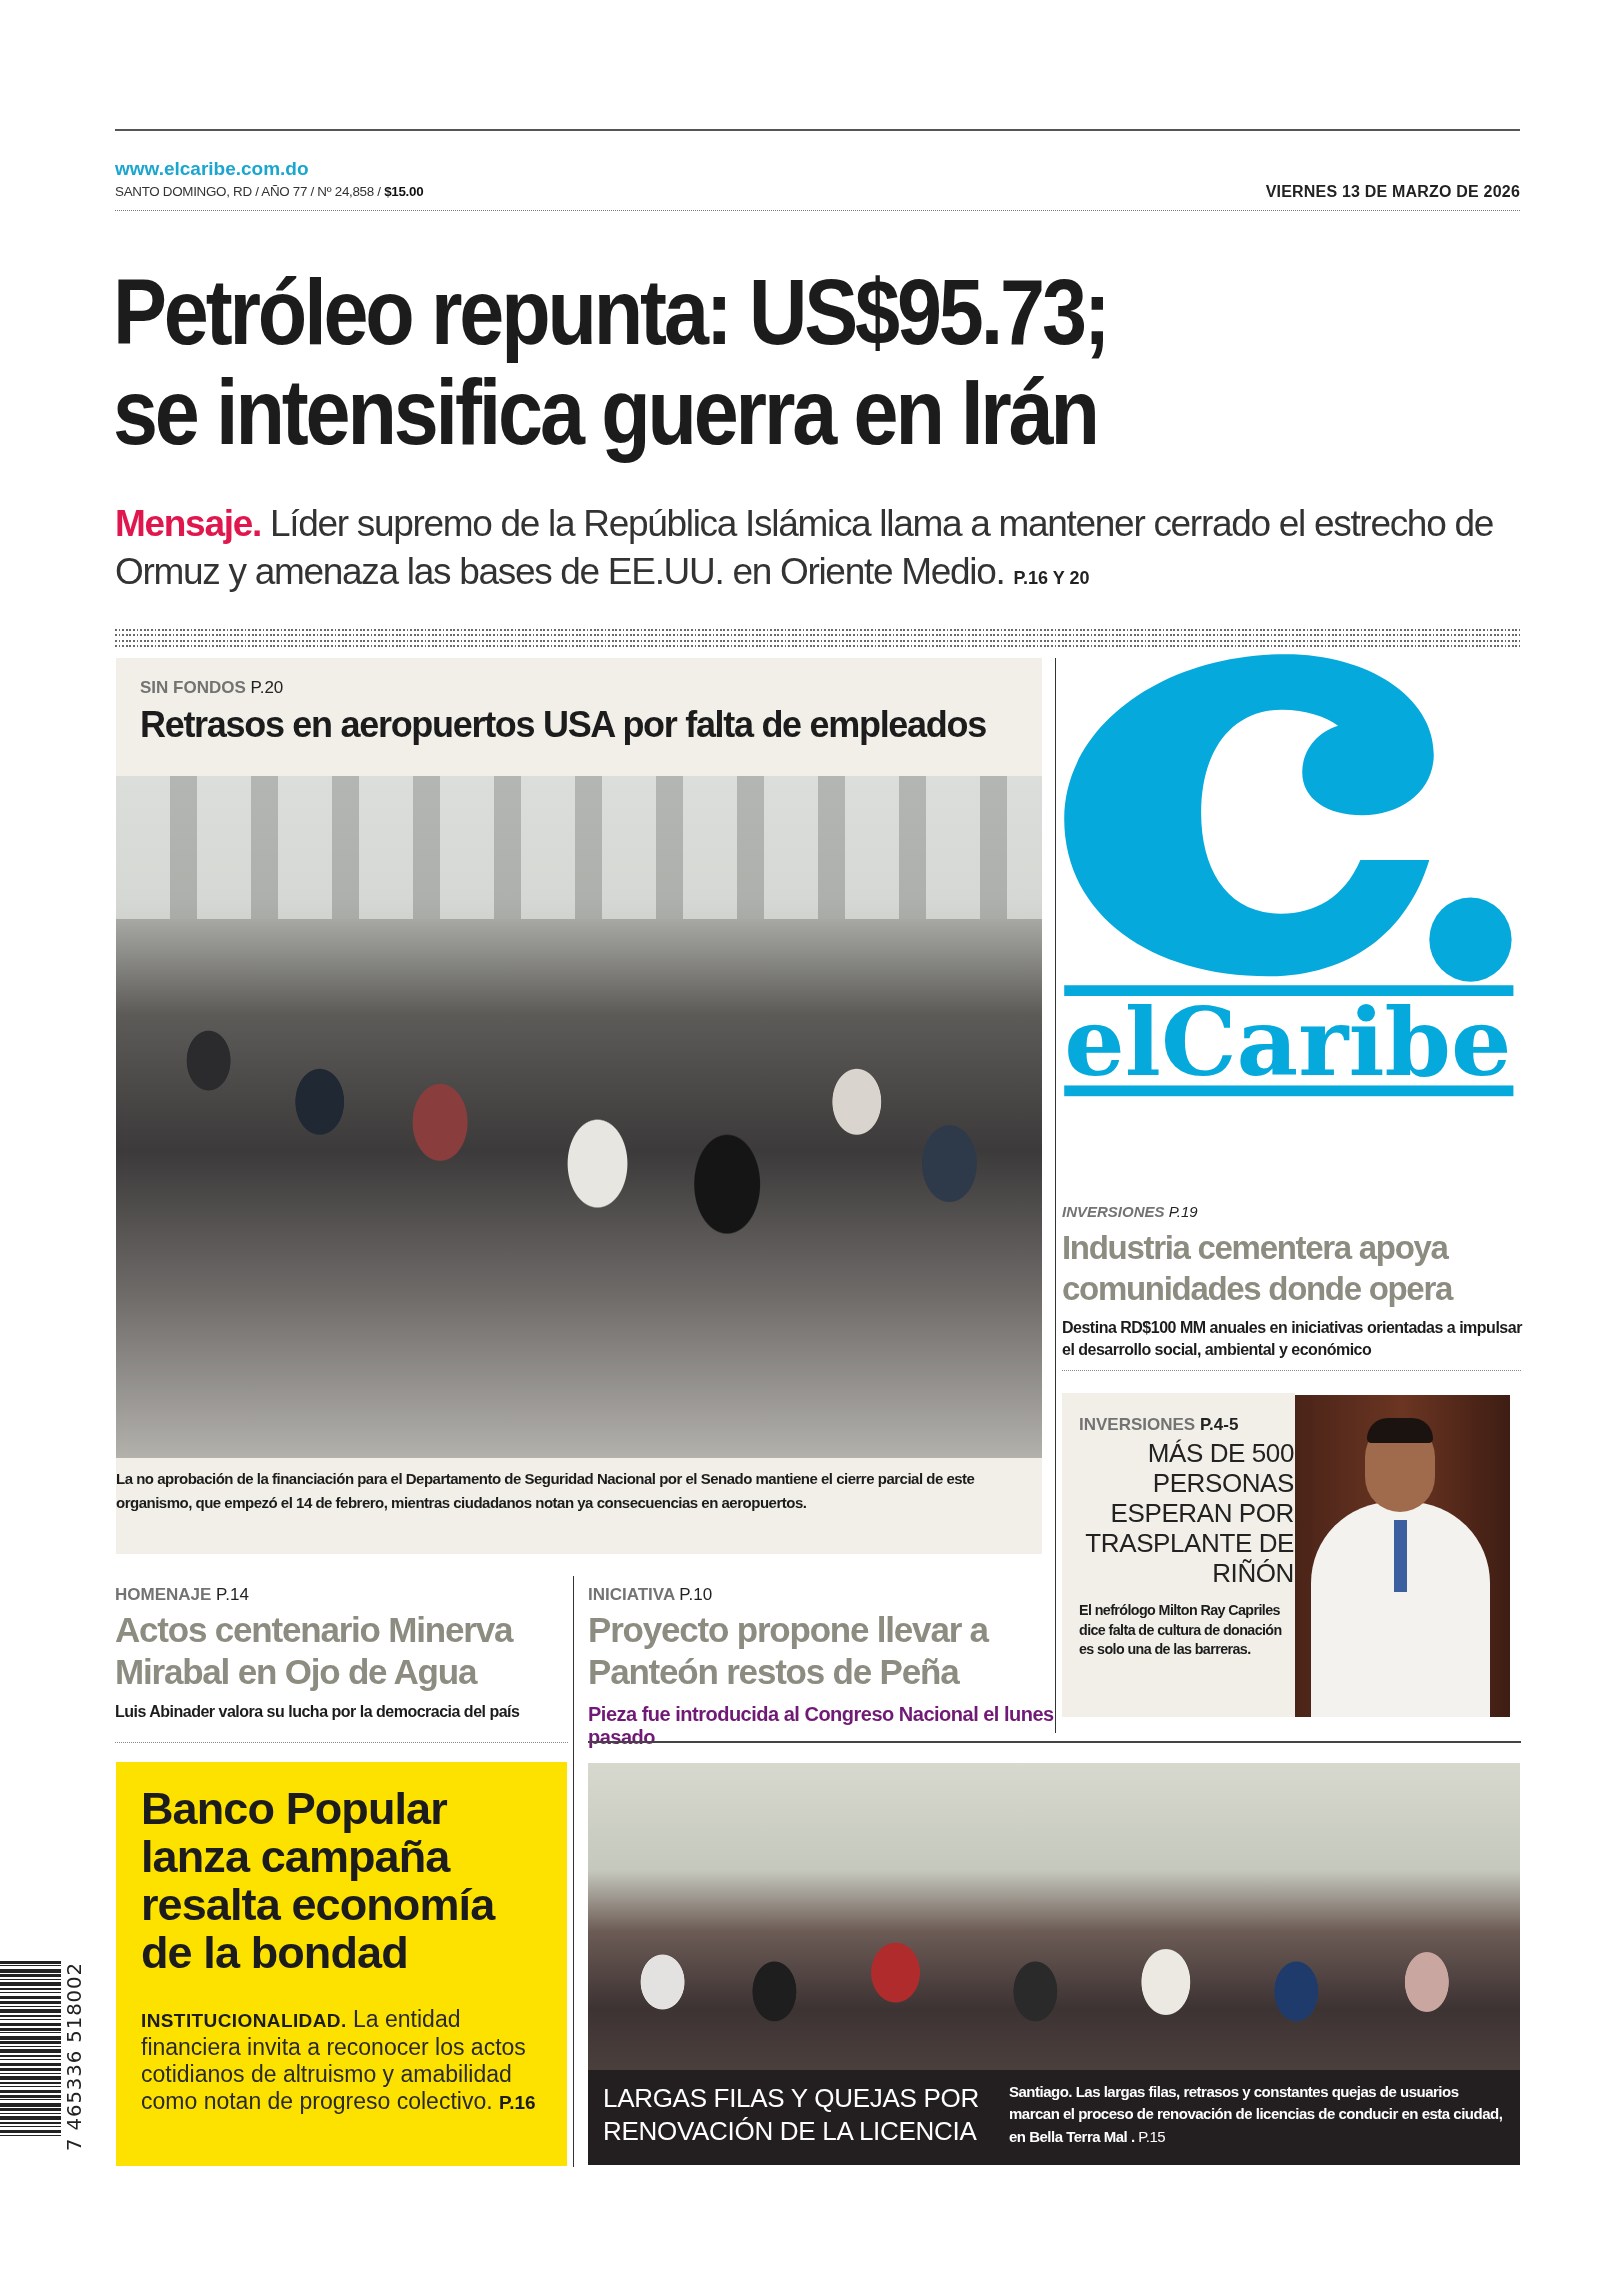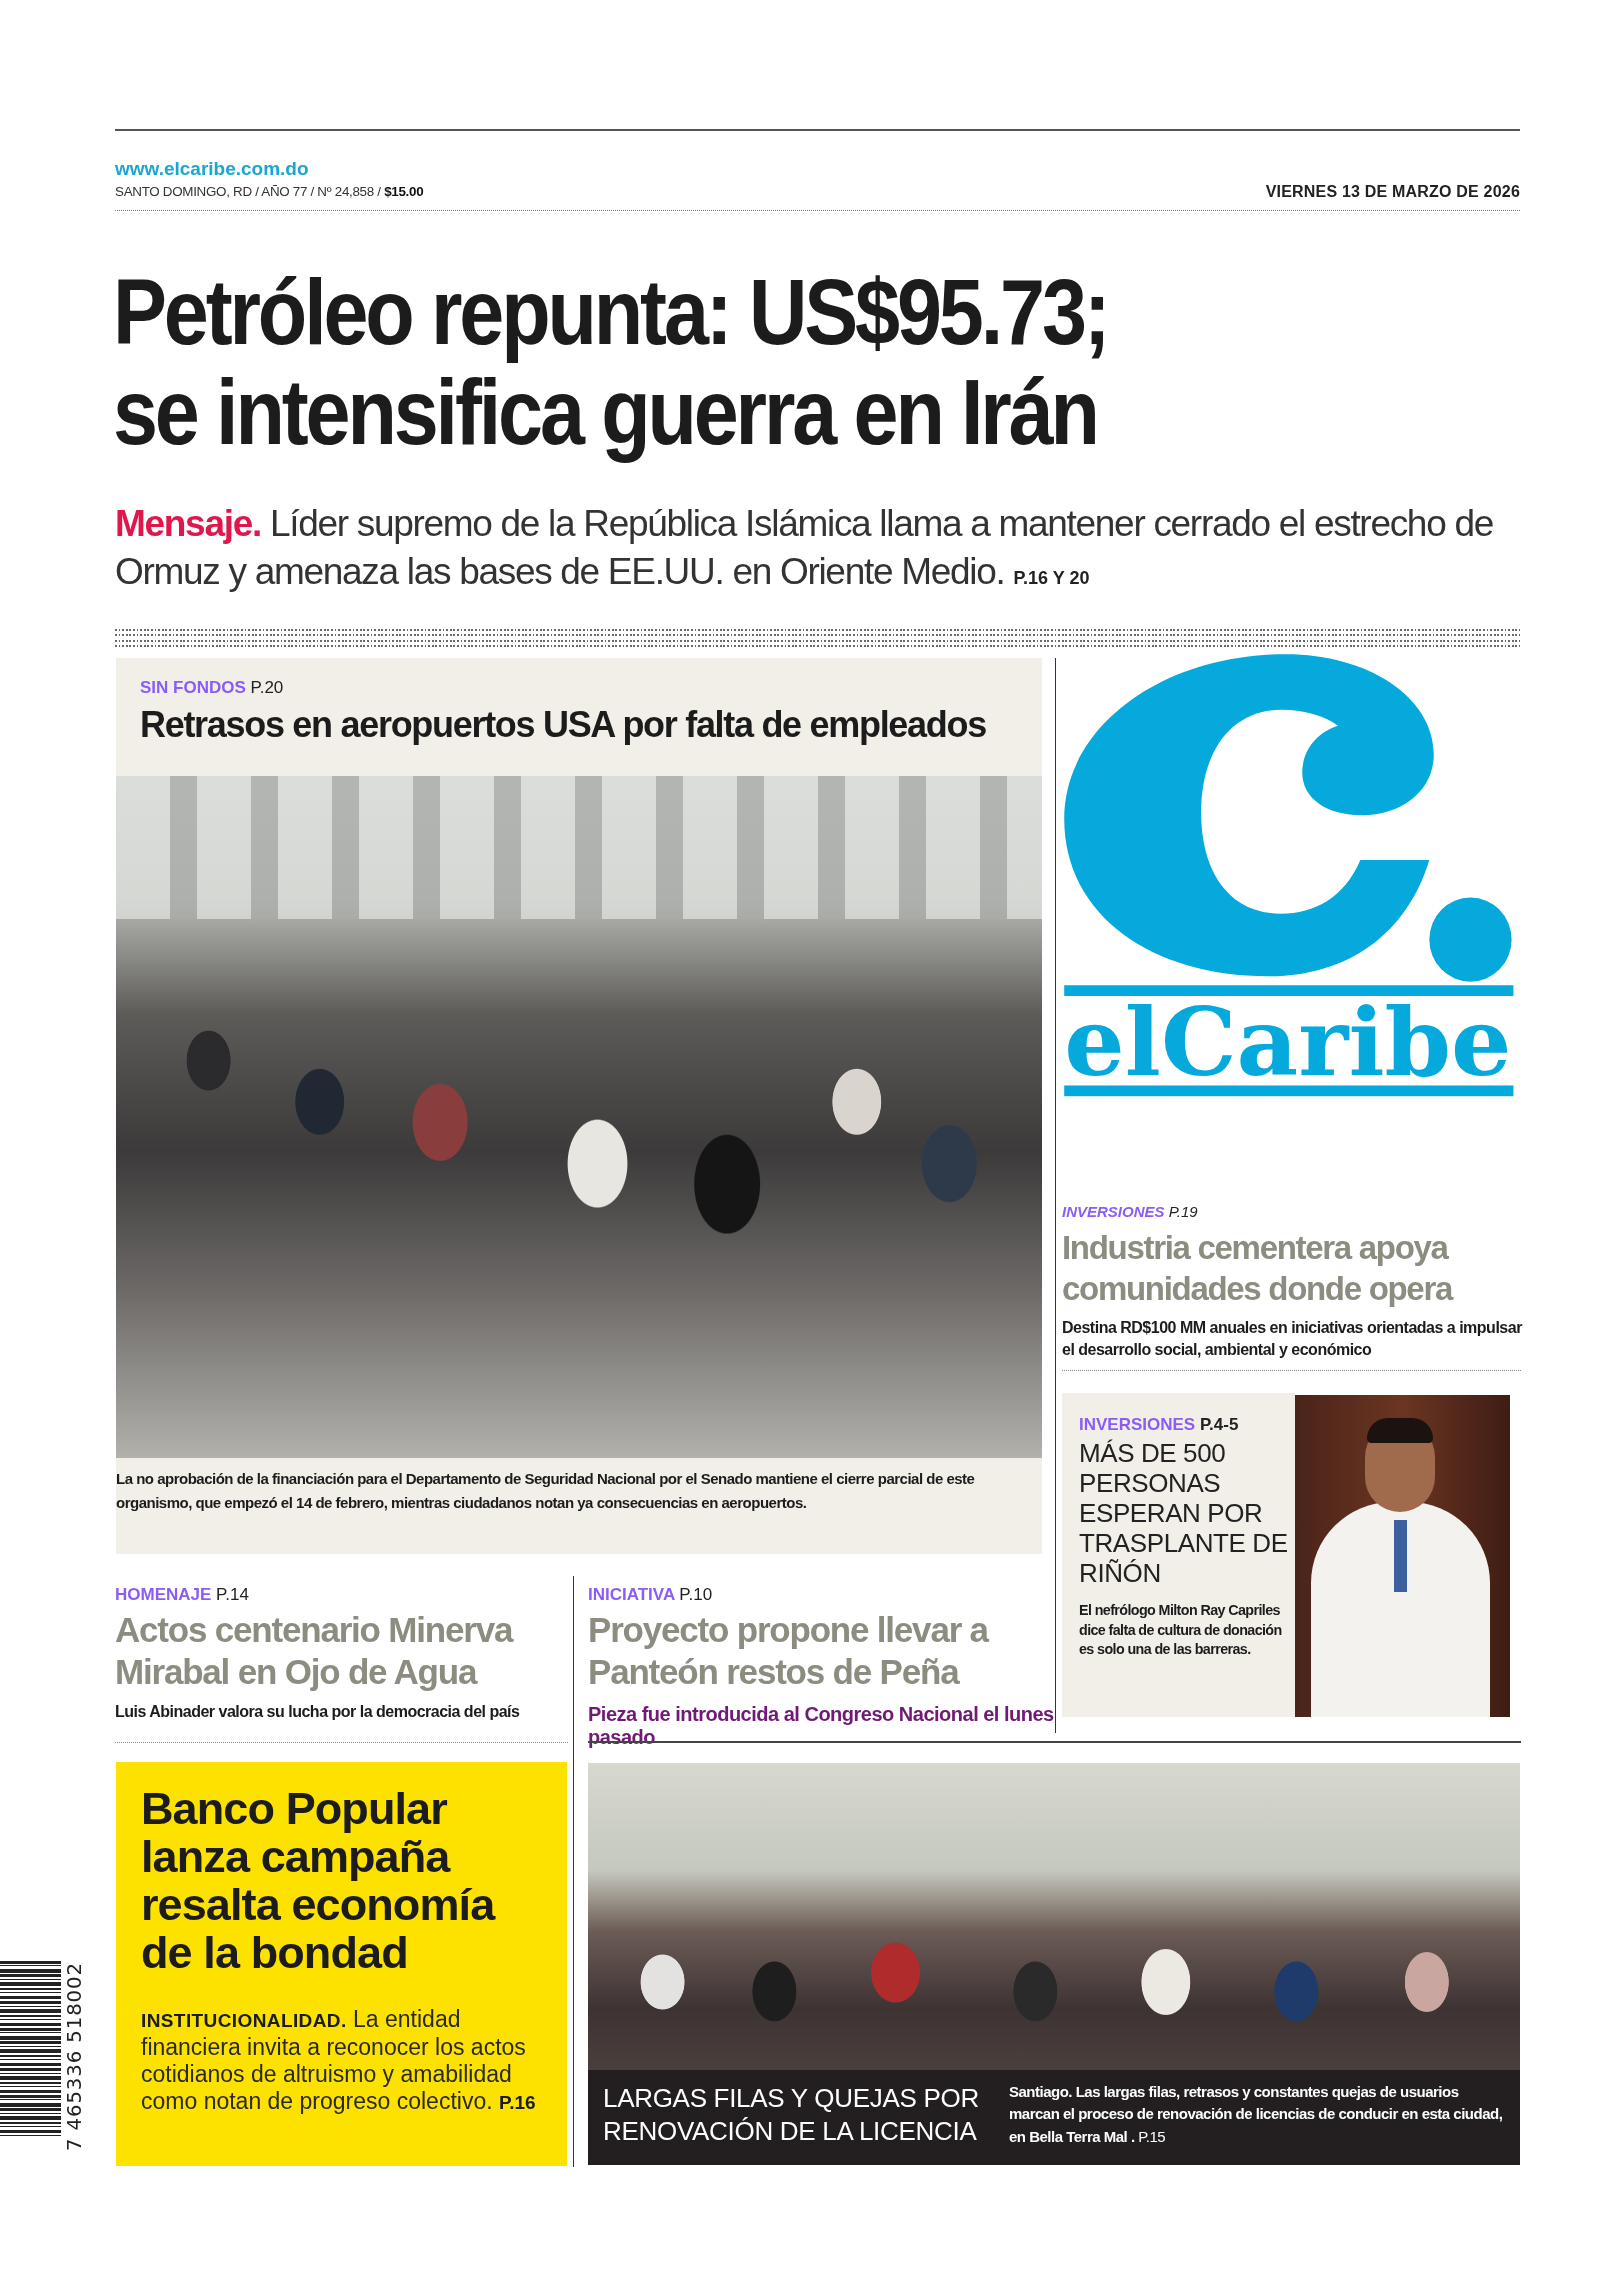--- a/index.html
+++ b/index.html
@@ -12,42 +12,42 @@
   .date{right:102px;top:183px;font-size:16px;font-weight:bold;color:#222;letter-spacing:0.2px;}
   .dots1{left:115px;top:210px;width:1405px;border-top:1.8px dotted #777;}
   .headline{left:113px;top:262px;width:1415px;font-size:93px;line-height:100px;font-weight:bold;color:#1c1c1c;letter-spacing:-3.6px;transform:scaleX(0.87);transform-origin:left top;width:1630px;}
   .deck{left:115px;top:500px;width:1406px;font-size:37px;line-height:48px;color:#333;letter-spacing:-1.3px;font-weight:normal;}
   .deck .kicker{color:#e0174d;font-weight:bold;letter-spacing:-1.3px;}
   .deck .pg{font-size:18px;font-weight:bold;color:#222;letter-spacing:0;}
   .tripledots{left:115px;top:629px;width:1405px;height:18px;background:repeating-linear-gradient(to bottom,#444 0 1.8px,transparent 1.8px 5.4px);-webkit-mask:repeating-linear-gradient(to right,#000 0 1.8px,transparent 1.8px 3.6px);mask:repeating-linear-gradient(to right,#000 0 1.8px,transparent 1.8px 3.6px);opacity:.8;}
   .vrule{left:1055px;top:658px;width:0.9px;height:1075px;background:#333;}
   .lead-box{left:116px;top:658px;width:926px;height:896px;background:#f1efe7;}
   .lead-kicker{left:140px;top:678px;font-size:17px;font-weight:bold;}
-  .kick-red{color:#8b5cf6;}
+  .kick-red{color:#737373;}
   .kick-pg{color:#222;font-weight:normal;}
   .lead-title{left:140px;top:704px;font-size:36px;font-weight:bold;color:#1c1c1c;letter-spacing:-1.3px;}
   .photo1{left:116px;top:776px;width:926px;height:682px;background:linear-gradient(180deg,#c9ccc8 0%,#b7b9b4 18%,#5d5b58 35%,#3c3a3a 55%,#6b6866 75%,#b3b1ac 100%);overflow:hidden;}
   .photo1 .crowd{position:absolute;left:0;top:161px;width:100%;height:412px;background:
      radial-gradient(ellipse 36px 49px at 10% 30%,#2b2b2e 60%,transparent 62%),
      radial-gradient(ellipse 40px 54px at 22% 40%,#1f2833 60%,transparent 62%),
      radial-gradient(ellipse 45px 63px at 35% 45%,#8a3d3d 60%,transparent 62%),
      radial-gradient(ellipse 49px 72px at 52% 55%,#e8e6e1 60%,transparent 62%),
      radial-gradient(ellipse 54px 81px at 66% 60%,#151515 60%,transparent 62%),
      radial-gradient(ellipse 40px 54px at 80% 40%,#d9d4cd 60%,transparent 62%),
      radial-gradient(ellipse 45px 63px at 90% 55%,#2e3a4a 60%,transparent 62%);}
   .photo1 .lights{position:absolute;left:0;top:0;width:100%;height:143px;background:repeating-linear-gradient(90deg,#e3e5e2 0 54px,#a9aca8 54px 81px);opacity:.7;}
   .caption1{left:116px;top:1467px;width:926px;font-size:15px;line-height:24px;font-weight:bold;color:#1c1c1c;letter-spacing:-0.5px;}
   .logo{left:1062px;top:647px;width:459px;height:519px;}
   .inv-kicker{left:1062px;top:1203px;font-size:15px;font-weight:bold;font-style:italic;}
   .inv-title{left:1062px;top:1227px;width:466px;font-size:33px;line-height:41px;font-weight:bold;color:#8c8c80;letter-spacing:-1.3px;}
   .inv-sub{left:1062px;top:1317px;width:466px;font-size:16px;line-height:22.4px;font-weight:bold;color:#1c1c1c;letter-spacing:-0.5px;}
   .dots-right{left:1062px;top:1370px;width:459px;border-top:1.8px dotted #888;}
   .ent-box{left:1062px;top:1393px;width:233px;height:324px;background:#f1efe7;}
   .ent-kicker{left:1079px;top:1415px;font-size:17px;font-weight:bold;}
-  .ent-title{left:1079px;top:1438px;width:215px;font-size:26px;line-height:30px;color:#222;letter-spacing:-0.4px;}
+  .ent-title{left:1079px;top:1438px;width:215px;font-size:26px;line-height:30px;color:#222;letter-spacing:-0.4px;text-align:right;}
   .ent-sub{left:1079px;top:1601px;width:215px;font-size:14.3px;line-height:19.7px;font-weight:bold;color:#1c1c1c;letter-spacing:-0.6px;}
   .ent-photo{left:1295px;top:1395px;width:215px;height:322px;background:linear-gradient(90deg,#4a2418 0%,#6b3522 50%,#3e1d13 100%);overflow:hidden;}
   .ent-photo .coat{position:absolute;left:16px;top:107px;width:179px;height:224px;border-radius:81px 81px 0 0;background:#f3f2ef;}
   .ent-photo .head{position:absolute;left:70px;top:27px;width:70px;height:90px;border-radius:36px;background:#a06a4c;}
   .ent-photo .hair{position:absolute;left:72px;top:23px;width:66px;height:25px;border-radius:27px 27px 5.4px 5.4px;background:#1b130f;}
   .ent-photo .tie{position:absolute;left:99px;top:125px;width:12.5px;height:72px;background:#3c5fa0;}
   .hom-kicker{left:115px;top:1585px;font-size:17px;font-weight:bold;}
   .hom-title{left:115px;top:1609px;width:466px;font-size:35px;line-height:42px;font-weight:bold;color:#8c8c80;letter-spacing:-1.2px;}
   .hom-sub{left:115px;top:1703px;width:466px;font-size:16px;font-weight:bold;color:#1c1c1c;letter-spacing:-0.5px;}
   .vrule2{left:573px;top:1576px;width:0.9px;height:591px;background:#333;}

